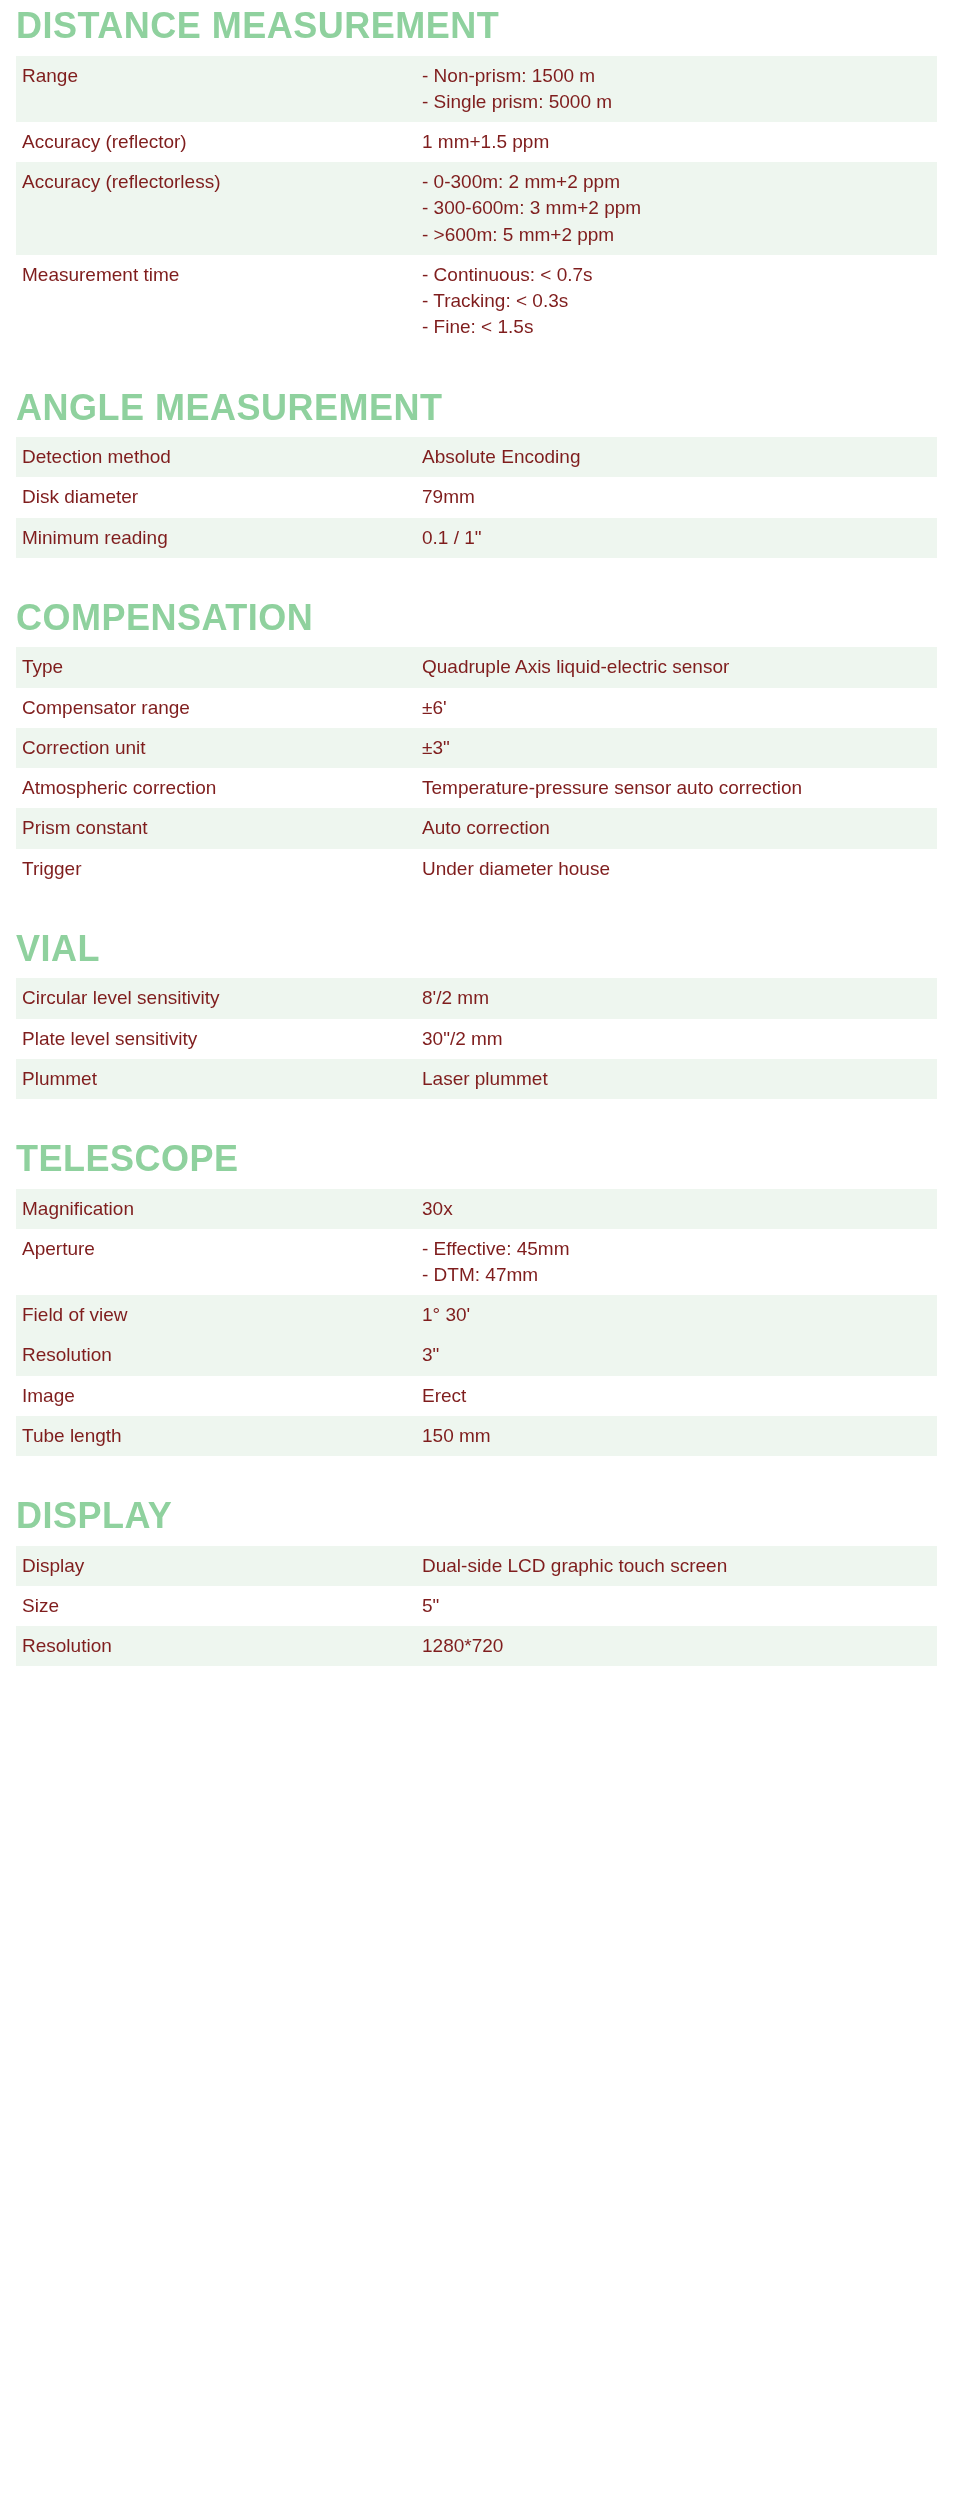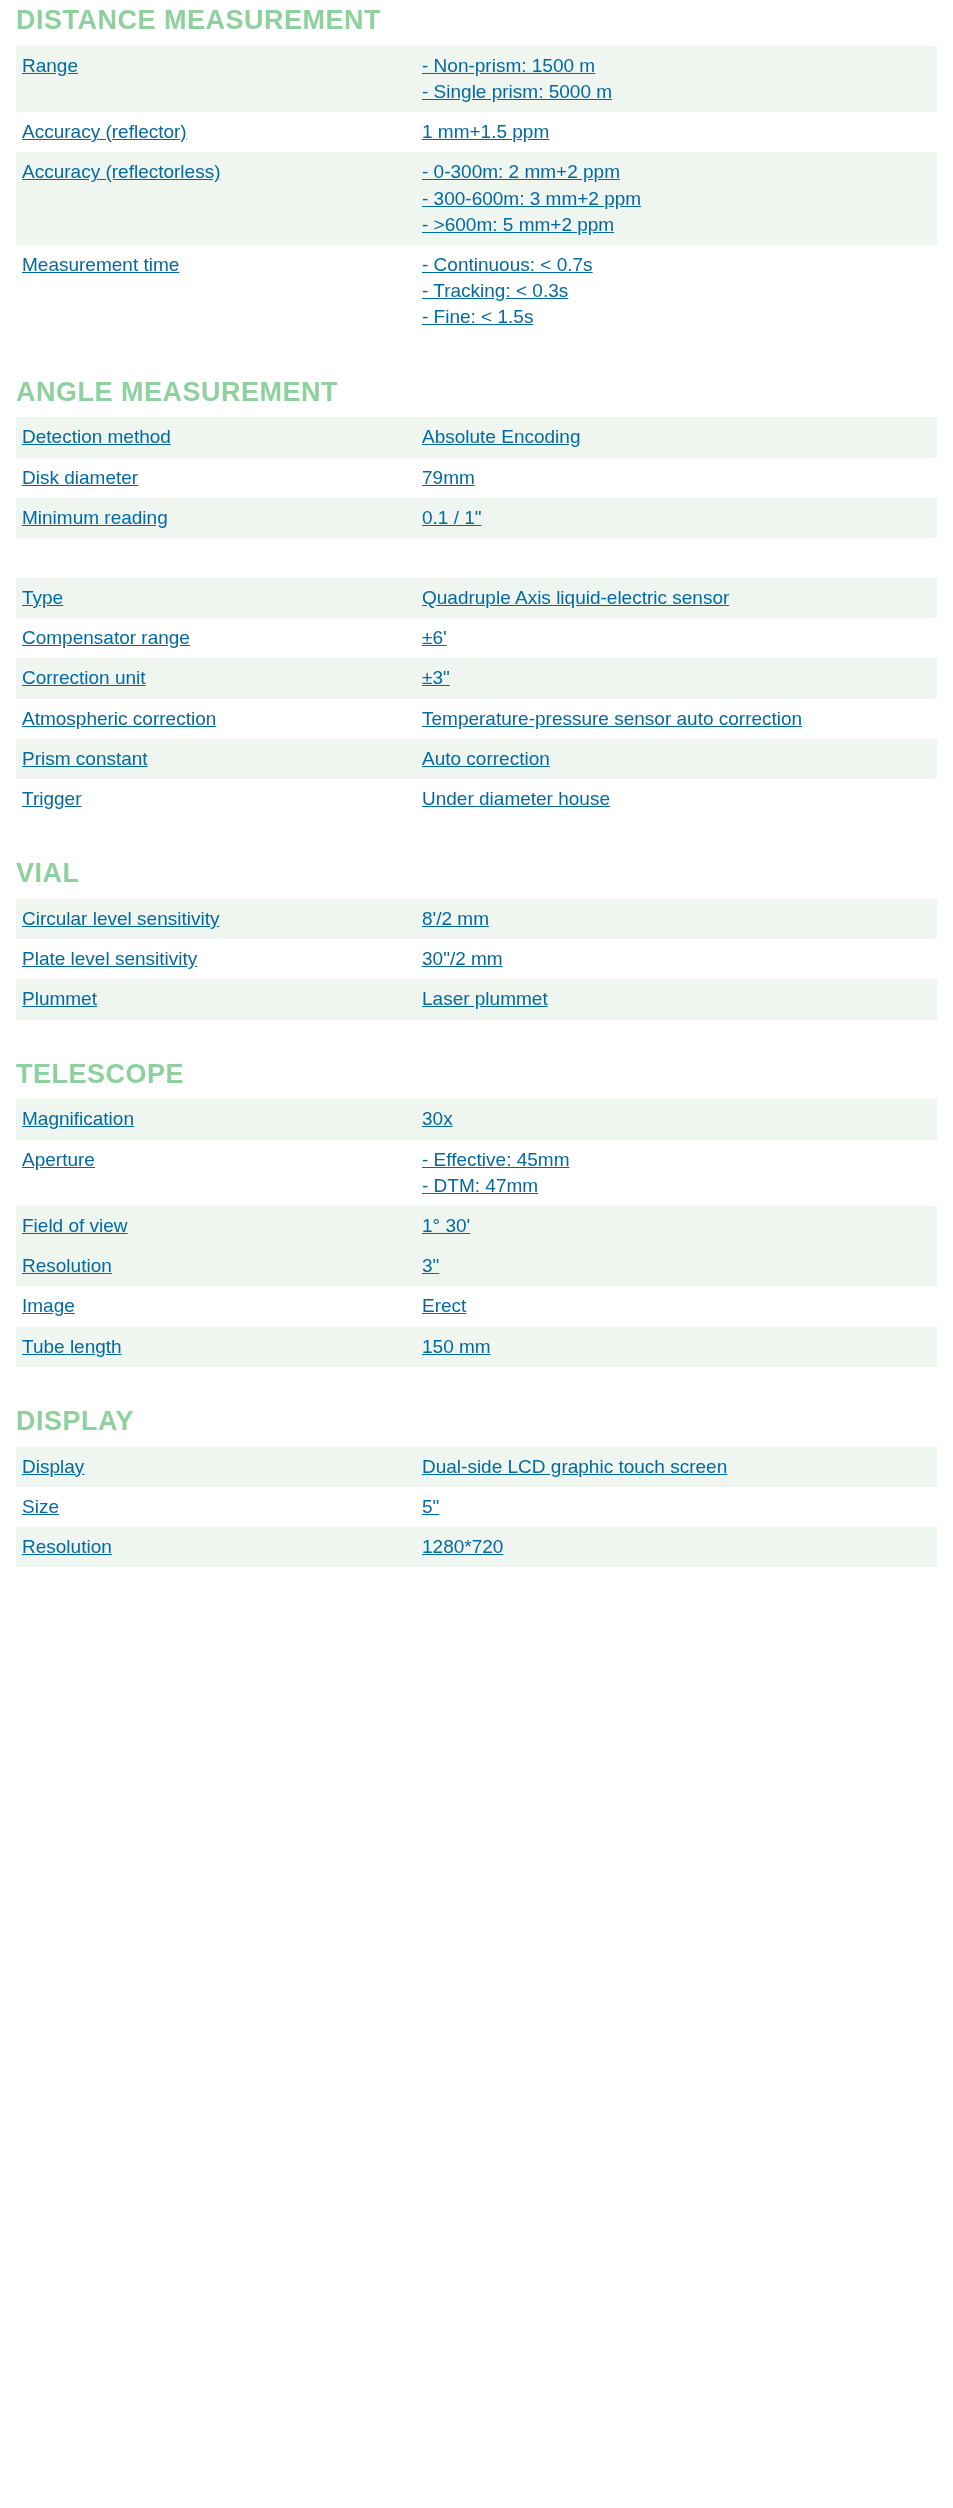--- a/index.html
+++ b/index.html
@@ -19,42 +19,41 @@
     padding: 0 16px;
   }
   .section {
     margin-bottom: 40px;
   }
   .section:first-child h2 {
     margin-top: 6px;
   }
   h2.section-title {
     color: #8fd19e;
-    font-size: 27px;
+    font-size: 36px;
     font-weight: bold;
     letter-spacing: 0.5px;
     margin: 12px 0 10px 0;
     padding: 0;
     line-height: 1.1;
   }
   table.spec {
     width: 100%;
     border-collapse: collapse;
     table-layout: fixed;
   }
   table.spec tr.alt td {
     background: #eef6ef;
   }
   table.spec td {
     vertical-align: top;
     padding: 7px 6px 7px 6px;
     font-size: 19px;
     line-height: 1.38;
-    color: #0369a1;
-    text-decoration: underline;
+    color: #7f1d1d;
   }
   table.spec td.label {
     width: 384px;
     padding-left: 6px;
   }
   table.spec td.value {
     padding-left: 10px;
   }
   .vline {
     display: block;
@@ -123,20 +122,21 @@
             <tr class="alt">
               <td class="label">Minimum reading</td>
               <td class="value">
                 <span class="vline">0.1 / 1"</span>
               </td>
             </tr>
           </tbody>
         </table>
       </div>
       <div class="section">
+        <h2 class="section-title">COMPENSATION</h2>
         <table class="spec">
           <tbody>
             <tr class="alt">
               <td class="label">Type</td>
               <td class="value">
                 <span class="vline">Quadruple Axis liquid-electric sensor</span>
               </td>
             </tr>
             <tr>
               <td class="label">Compensator range</td>

